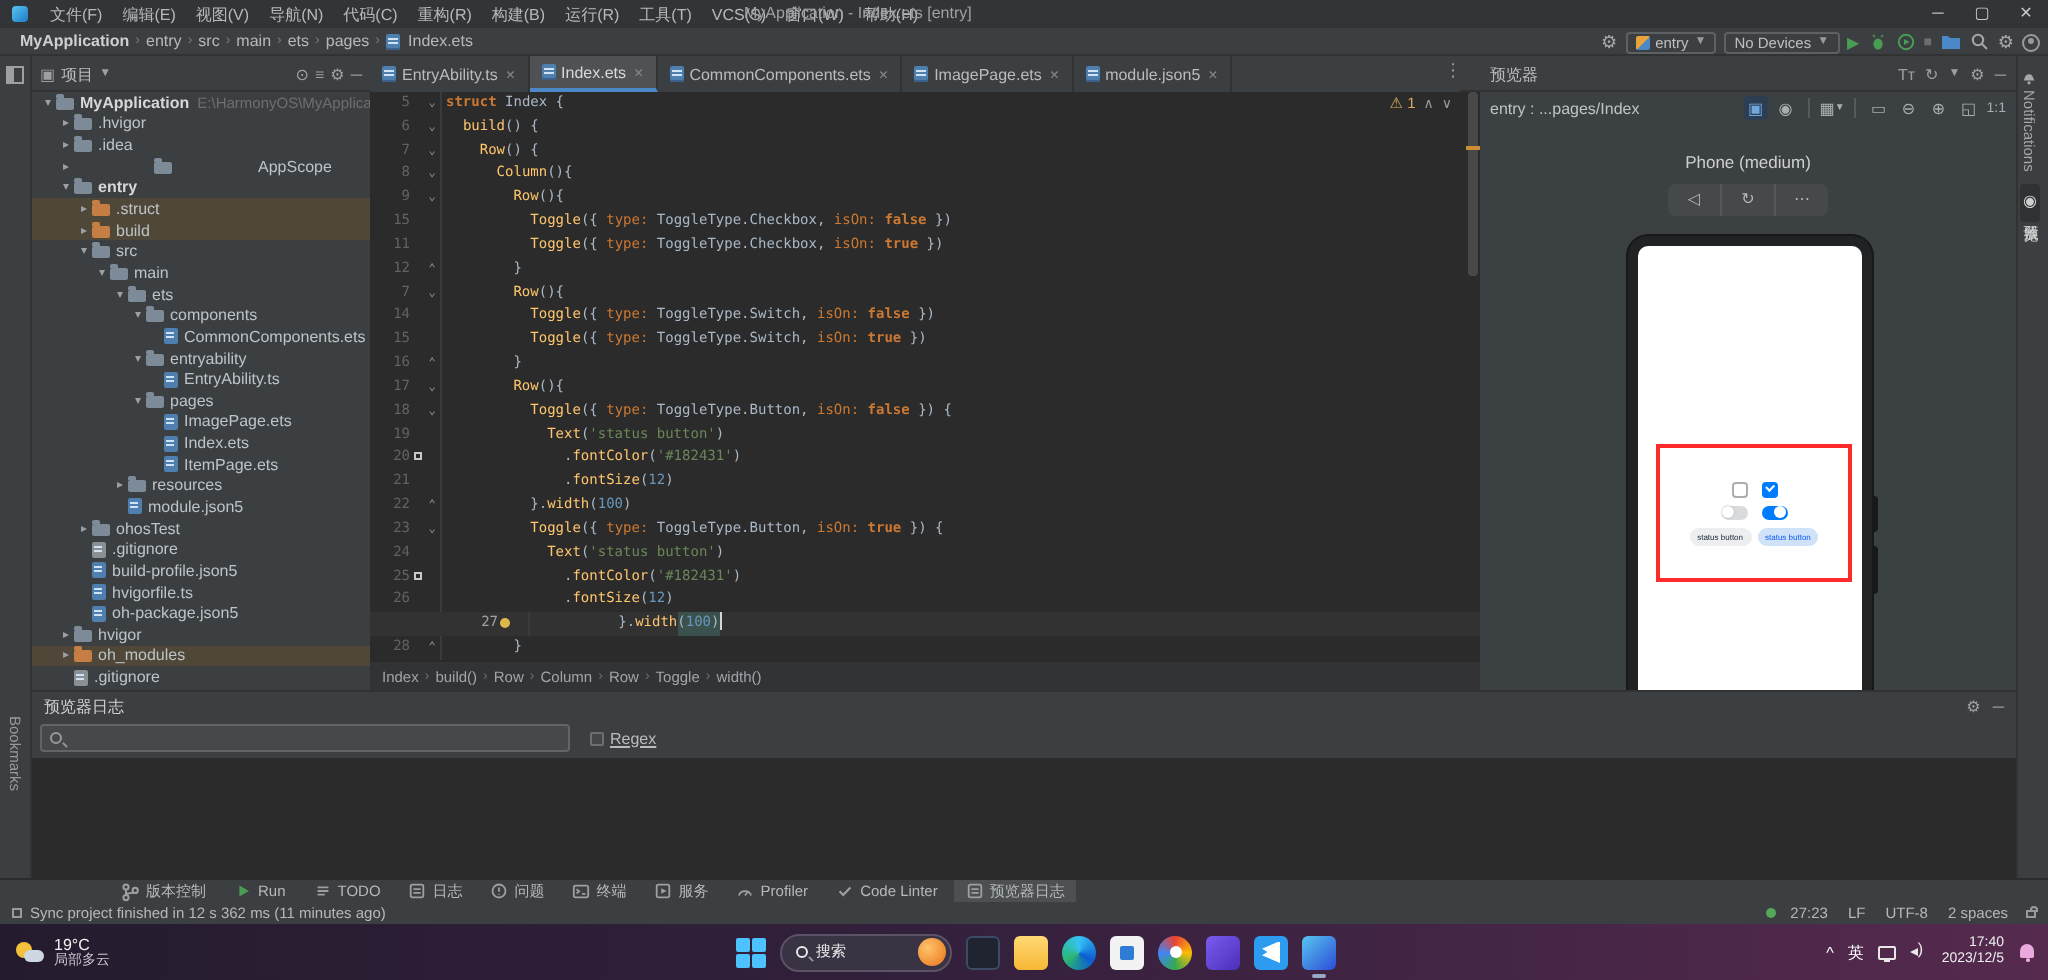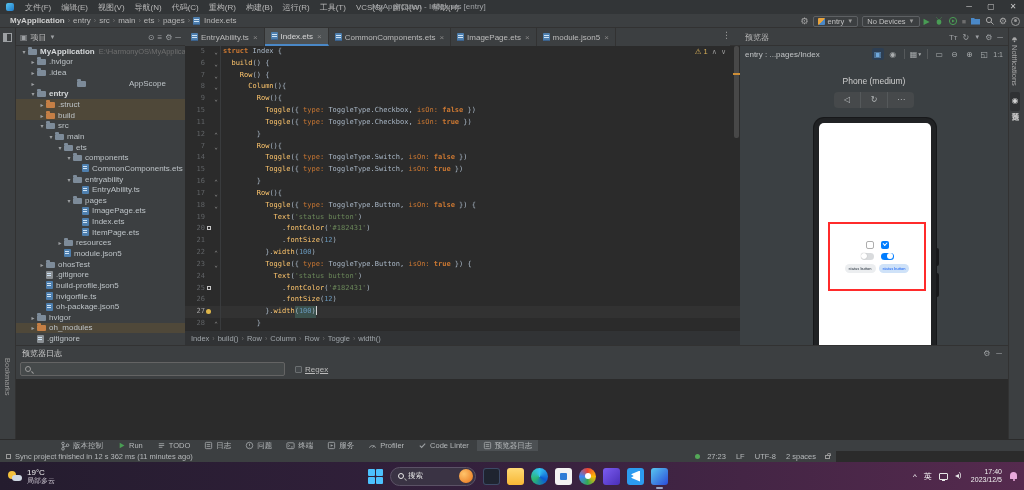--- a/index.html
+++ b/index.html
@@ -67,21 +67,21 @@
   .ico-folder{width:9px;height:6px;background:#7D8B99;border-radius:1px;position:relative;flex:none;margin-top:1px;}
   .ico-folder::before{content:"";position:absolute;left:0;top:-2px;width:4px;height:2px;background:inherit;border-radius:1px 1px 0 0;}
   .ico-folder.ex{background:#C57F45;}
   .ico-file{width:7px;height:8px;border-radius:1px;background:#4E7FAE;position:relative;flex:none;}
   .ico-file::before{content:"";position:absolute;left:1px;top:2px;width:4px;height:1px;background:#CFE3F5;box-shadow:0 2px 0 #CFE3F5;}
   .ico-file.plain{background:#8A8F93;}
   
   .editor{position:absolute;left:185px;top:46px;width:555px;height:284px;background:#2B2B2B;overflow:hidden;
           font-family:"DejaVu Sans Mono",monospace;font-size:7px;}
   .cl{height:11.83px;line-height:11.83px;display:flex;white-space:pre;}
-  .cl.active{background:#323232;}
+  .cl.active{background:#323232;padding-left:44px;}
   .cl .ln{width:20px;text-align:right;color:#606366;flex:none;font-size:7px;}
   .cl.active .ln{color:#A4A3A3;}
   .cl .mk{width:7px;flex:none;text-align:center;}
   .cl .fold{width:9px;flex:none;color:#9A9A9A;font-size:6px;text-align:center;border-right:1px solid #393B3D;margin-right:2px;}
   .mk .sq{display:inline-block;width:4px;height:4px;border:1px solid #C8C8C8;margin-top:3px;}
   .mk .bulb{display:inline-block;width:5px;height:5px;border-radius:50%;background:#DFB74A;margin-top:3px;}
   .tk-k{color:#CC7832;font-weight:bold}.tk-a{color:#CC7832}.tk-f{color:#FFC66D}
   .tk-s{color:#6A8759}.tk-num{color:#6897BB}.tk-p{color:#A9B7C6}
   .tk-hp{color:#A9B7C6;background:#3B514D}.tk-hn{color:#6897BB;background:#3B514D}
   .caret-bar{display:inline-block;width:1px;height:9px;background:#D4D4D4;vertical-align:middle;}
@@ -141,21 +141,21 @@
   .mag::after{content:"";position:absolute;left:5px;top:5px;width:3px;height:1px;background:#9a9a9a;transform:rotate(45deg);}
   .chk{width:7px;height:7px;border:1px solid #6b6f71;border-radius:1px;background:#43474a;}
   .chk-lbl{font-size:8px;color:#BBB;margin-left:3px;}
   .log-body{position:absolute;left:0;top:33px;width:992px;height:61px;background:#2B2B2B;}
   
   .toolwins{position:absolute;left:0;top:439px;width:1024px;height:12px;background:#3C3F41;border-top:1px solid #2b2b2b;
             display:flex;align-items:center;font-size:7.5px;padding-left:54px;gap:2px;}
   .tw{display:flex;align-items:center;gap:3px;padding:0 6px;height:12px;color:#B5B8BA;}
   .tw.active{background:#4C5053;}
   .tw svg{display:block;}
-  .statusbar{position:absolute;left:0;top:451px;width:836px;height:11px;background:#3C3F41;
+  .statusbar{position:absolute;left:0;top:451px;width:1024px;height:11px;background:#3C3F41;
              display:flex;align-items:center;font-size:7.5px;color:#B5B8BA;padding:0 6px;gap:4px;}
   .statusbar .spacer{flex:1;}
   .sb-item{padding:0 3px;}
   .dot-green{width:5px;height:5px;border-radius:50%;background:#54A857;}
   .sq-ico{width:5px;height:5px;border:1px solid #9a9a9a;}
   .lock{width:5px;height:4px;border:1px solid #9a9a9a;position:relative;margin-left:2px;}
   .lock::before{content:"";position:absolute;left:0.5px;top:-3px;width:2.5px;height:2.5px;border:1px solid #9a9a9a;border-bottom:none;border-radius:2px 2px 0 0;}
   
   .taskbar{position:absolute;left:0;top:462px;width:1024px;height:28px;
            background:linear-gradient(90deg,#241c2e 0%,#33203c 45%,#552a4e 100%);

